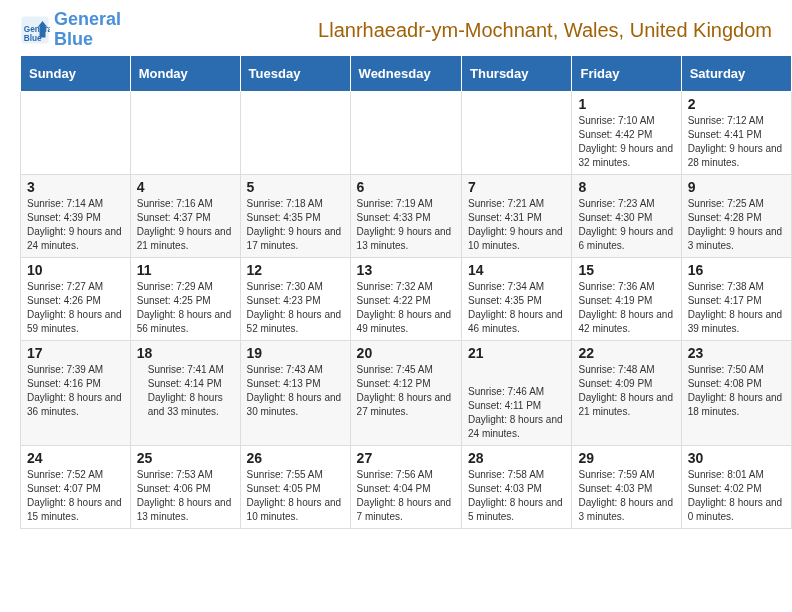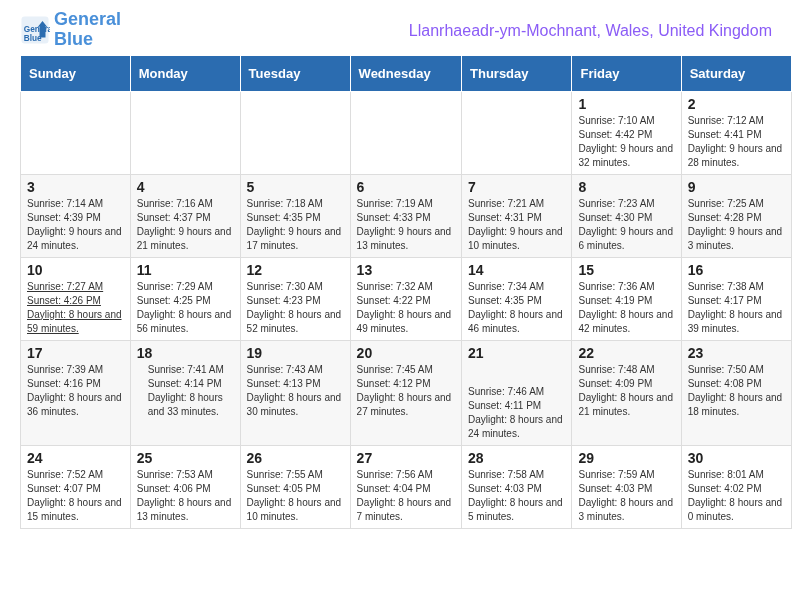--- a/index.html
+++ b/index.html
@@ -4,21 +4,21 @@
   <style>
     * { box-sizing: border-box; margin: 0; padding: 0; }
     body { font-family: Arial, sans-serif; background: #fff; width: 792px; min-height: 612px; }
     .header { display: flex; align-items: center; justify-content: space-between; padding: 10px 20px 5px 20px; }
     .logo { display: flex; align-items: center; }
     .logo-text { font-size: 18px; font-weight: bold; color: #333; line-height: 1.1; }
     .logo-text span { color: #4a90d9; }
     .logo-icon { width: 30px; height: 30px; margin-right: 4px; }
     .title-block { text-align: right; }
     .month-title { font-size: 36px; font-weight: bold; color: #222; }
-    .location { font-size: 16px; color: #8b5cf6; margin-top: 2px; }
+    .location { font-size: 20px; color: #a16207; margin-top: 2px; }
     .calendar { width: 100%; border-collapse: collapse; margin: 0 10px; }
     .calendar-wrapper { padding: 0 10px 10px 10px; }
     .calendar thead tr th { background: #2b6cb0; color: #fff; text-align: left; padding: 10px 8px; font-size: 13px; border: 1px solid #fff; }
     .calendar tbody tr td { vertical-align: top; border: 1px solid #ddd; padding: 4px 6px; min-height: 80px; width: 113px; background: #fff; }
     .calendar tbody tr:nth-child(even) td { background: #f7f7f7; }
     .day-num { font-size: 14px; font-weight: bold; color: #222; margin-bottom: 2px; }
     .day-info { font-size: 10px; color: #333; line-height: 1.4; }
     .empty { background: #fff !important; }
     .row-even td { background: #f0f0f0; }
   </style>
@@ -117,21 +117,21 @@
           <td>
             <div class="day-num">9</div>
             <div class="day-info" style="white-space: pre-line;">Sunrise: 7:25 AM
 Sunset: 4:28 PM
 Daylight: 9 hours and 3 minutes.</div>
           </td>
         </tr>
         <tr>
           <td>
             <div class="day-num">10</div>
-            <div class="day-info" style="white-space: pre-line; text-decoration: underline;">Sunrise: 7:27 AM
+            <div class="day-info" style="white-space: pre-line;">Sunrise: 7:27 AM
 Sunset: 4:26 PM
 Daylight: 8 hours and 59 minutes.</div>
           </td>
           <td>
             <div class="day-num">11</div>
             <div class="day-info" style="white-space: pre-line;">Sunrise: 7:29 AM
 Sunset: 4:25 PM
 Daylight: 8 hours and 56 minutes.</div>
           </td>
           <td>

